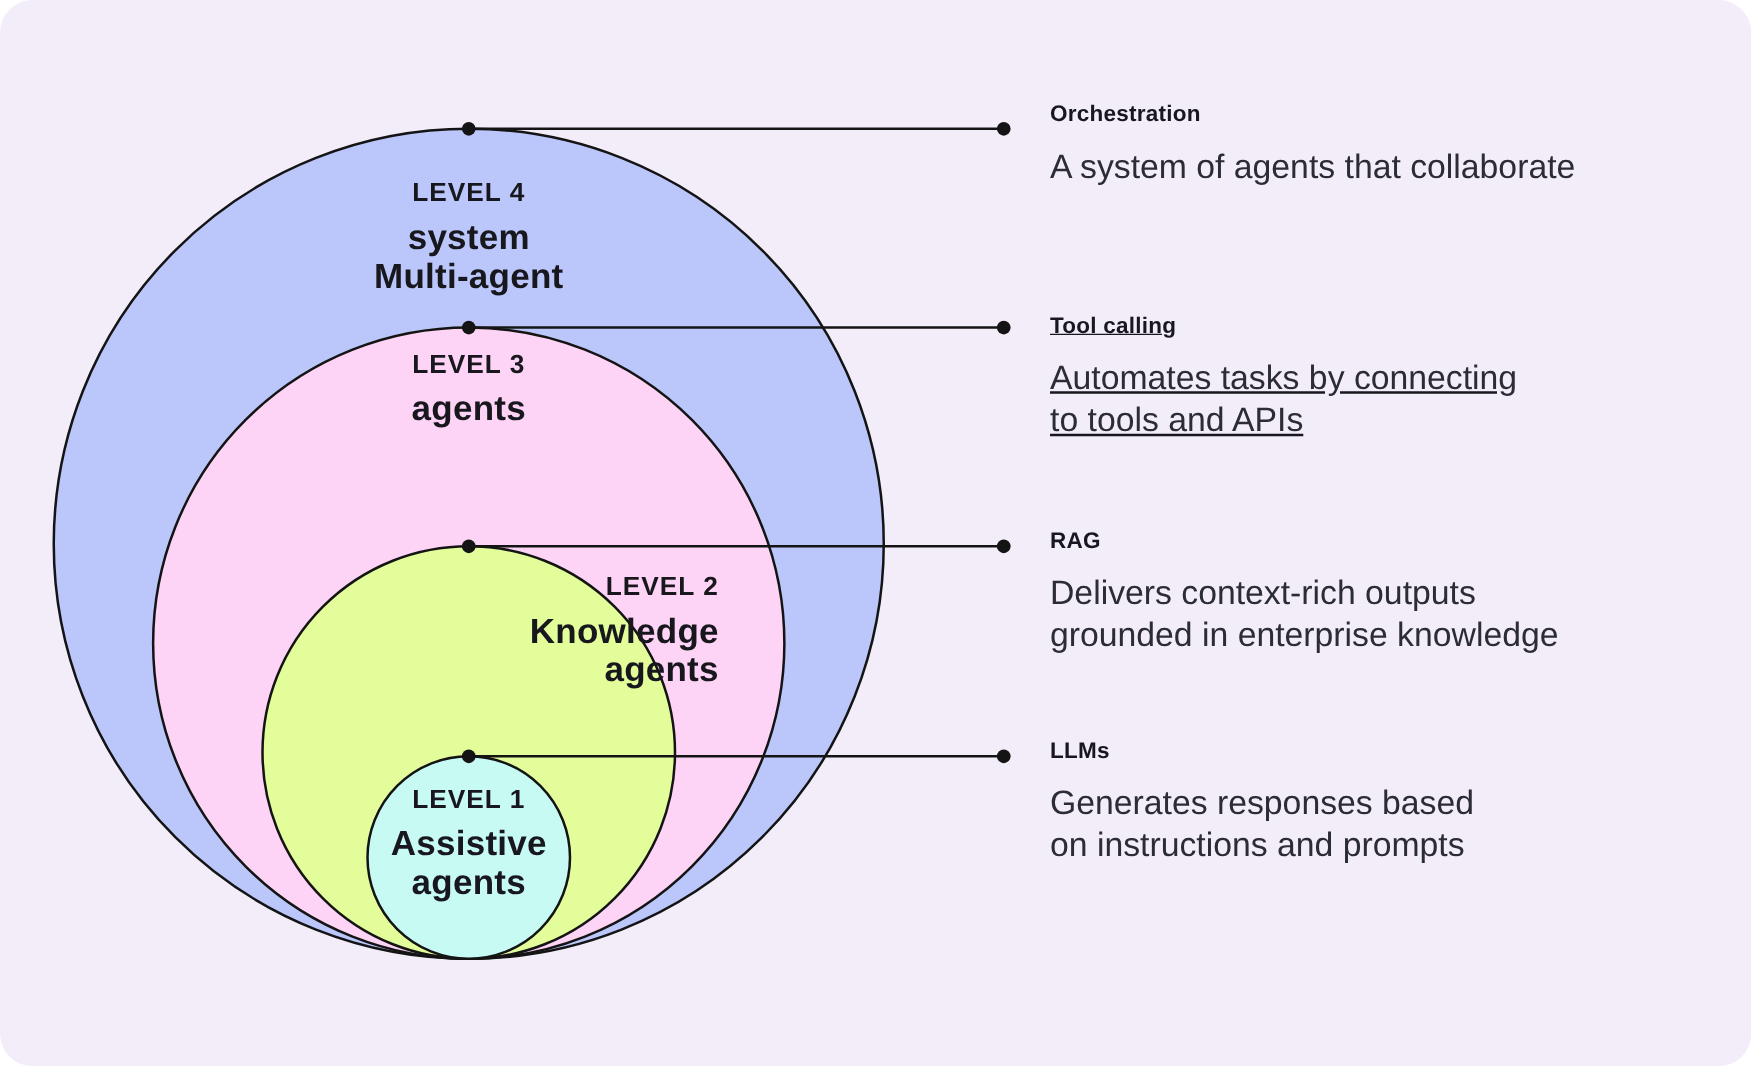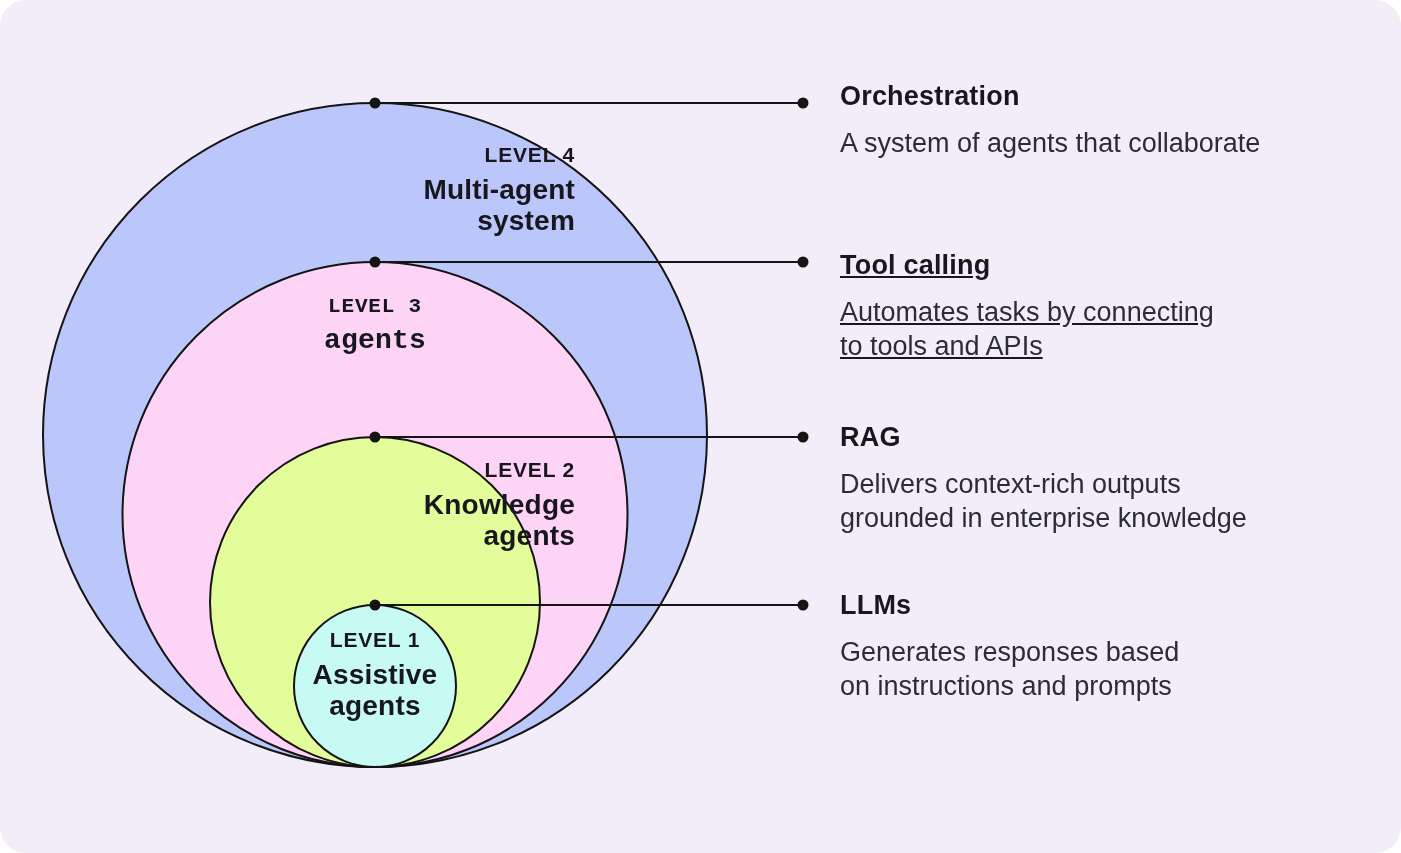--- a/index.html
+++ b/index.html
@@ -49,21 +49,21 @@
     letter-spacing: 0.2px;
   }
   .annotation {
     position: absolute;
     left: 840px;
     width: 540px;
     color: #17171d;
   }
   .annotation h2 {
     margin: 0;
-    font-size: 27px;
+    font-size: 18px;
     font-weight: 700;
     letter-spacing: 0.2px;
   }
   .annotation p {
     margin: 14px 0 0 0;
     font-size: 27px;
     font-weight: 400;
     line-height: 34px;
     color: #2c2c35;
   }
@@ -95,29 +95,29 @@
       <circle cx="803" cy="103" r="5.5"></circle>
       <circle cx="375" cy="262" r="5.5"></circle>
       <circle cx="803" cy="262" r="5.5"></circle>
       <circle cx="375" cy="437" r="5.5"></circle>
       <circle cx="803" cy="437" r="5.5"></circle>
       <circle cx="375" cy="605" r="5.5"></circle>
       <circle cx="803" cy="605" r="5.5"></circle>
     </g>
   </svg>
 
-  <div class="level-block" style="top:143px;text-align:right;">
+  <div class="level-block" style="top:143px;">
     <div class="level-eyebrow">LEVEL 4</div>
     <div class="level-title">
+      <div>system</div>
       <div>Multi-agent</div>
-      <div>system</div>
     </div>
   </div>
 
-  <div class="level-block" style="top:295px;font-family:Liberation Mono, monospace;">
+  <div class="level-block" style="top:280px;">
     <div class="level-eyebrow">LEVEL 3</div>
     <div class="level-title">
       <div>agents</div>
     </div>
   </div>
 
   <div class="level-block" style="top:458px;text-align:right;">
     <div class="level-eyebrow">LEVEL 2</div>
     <div class="level-title">
       <div>Knowledge</div>

